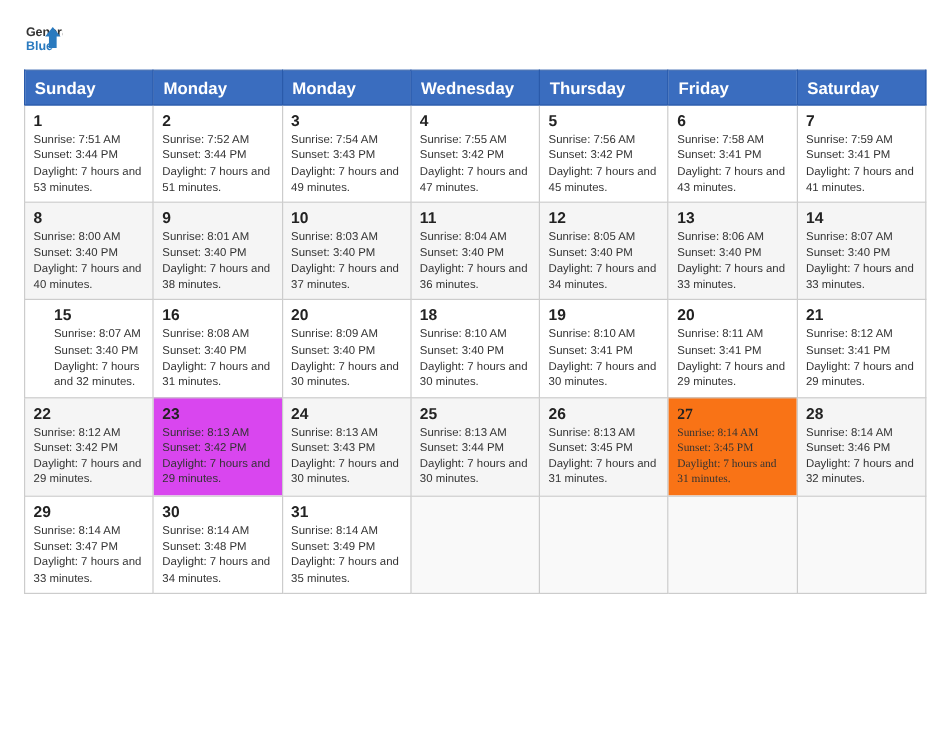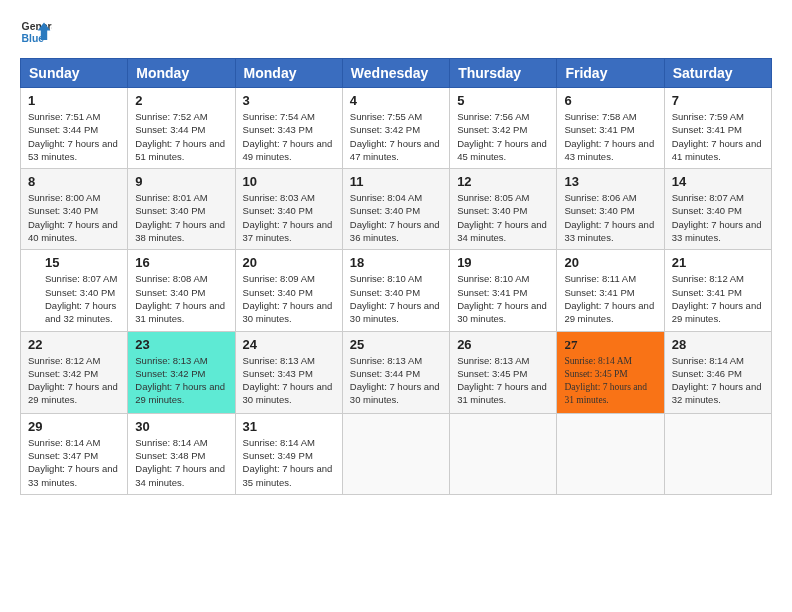--- a/index.html
+++ b/index.html
@@ -284,21 +284,21 @@
       </tr>
       <tr>
         <td style="background: rgb(245, 245, 245);">
         <span class="day-num">22</span>
         <div class="day-info">
           Sunrise: 8:12 AM<br>
           Sunset: 3:42 PM<br>
           Daylight: 7 hours and 29 minutes.
         </div>
       </td>
-        <td style="background: #5eead4;">
+        <td style="background: #d946ef;">
         <span class="day-num">23</span>
         <div class="day-info">
           Sunrise: 8:13 AM<br>
           Sunset: 3:42 PM<br>
           Daylight: 7 hours and 29 minutes.
         </div>
       </td>
         <td style="background: rgb(245, 245, 245);">
         <span class="day-num">24</span>
         <div class="day-info">

